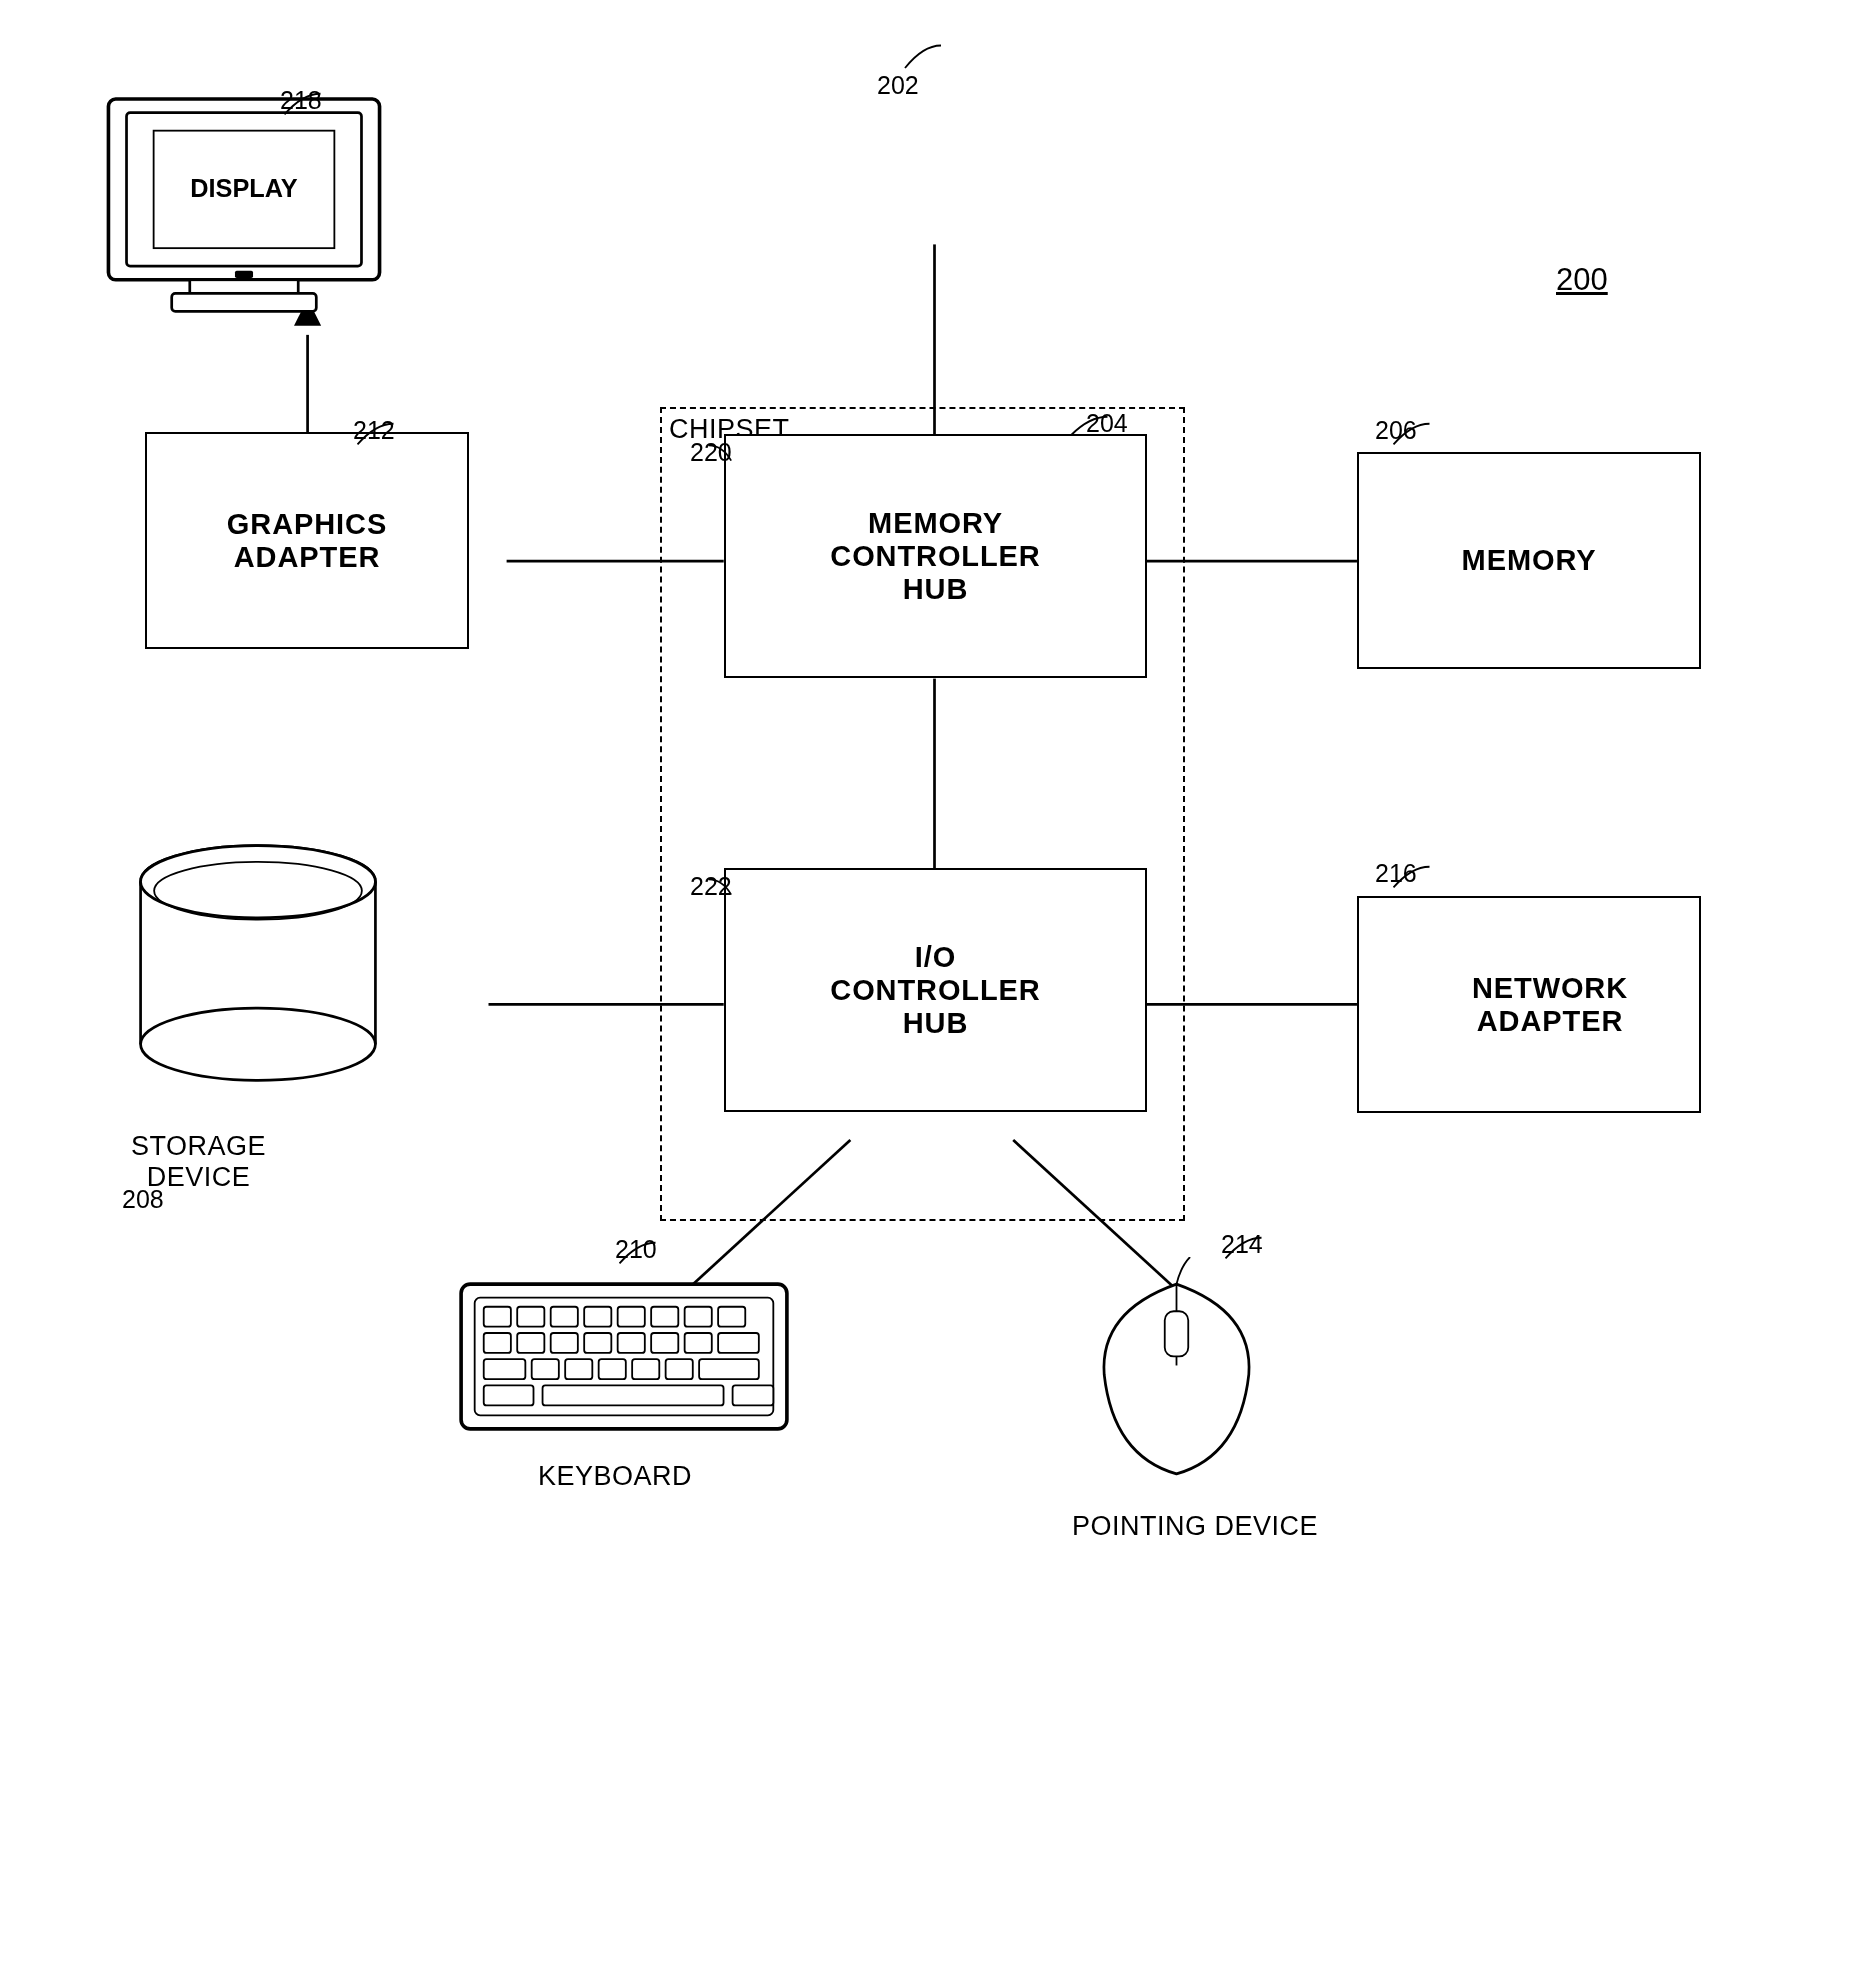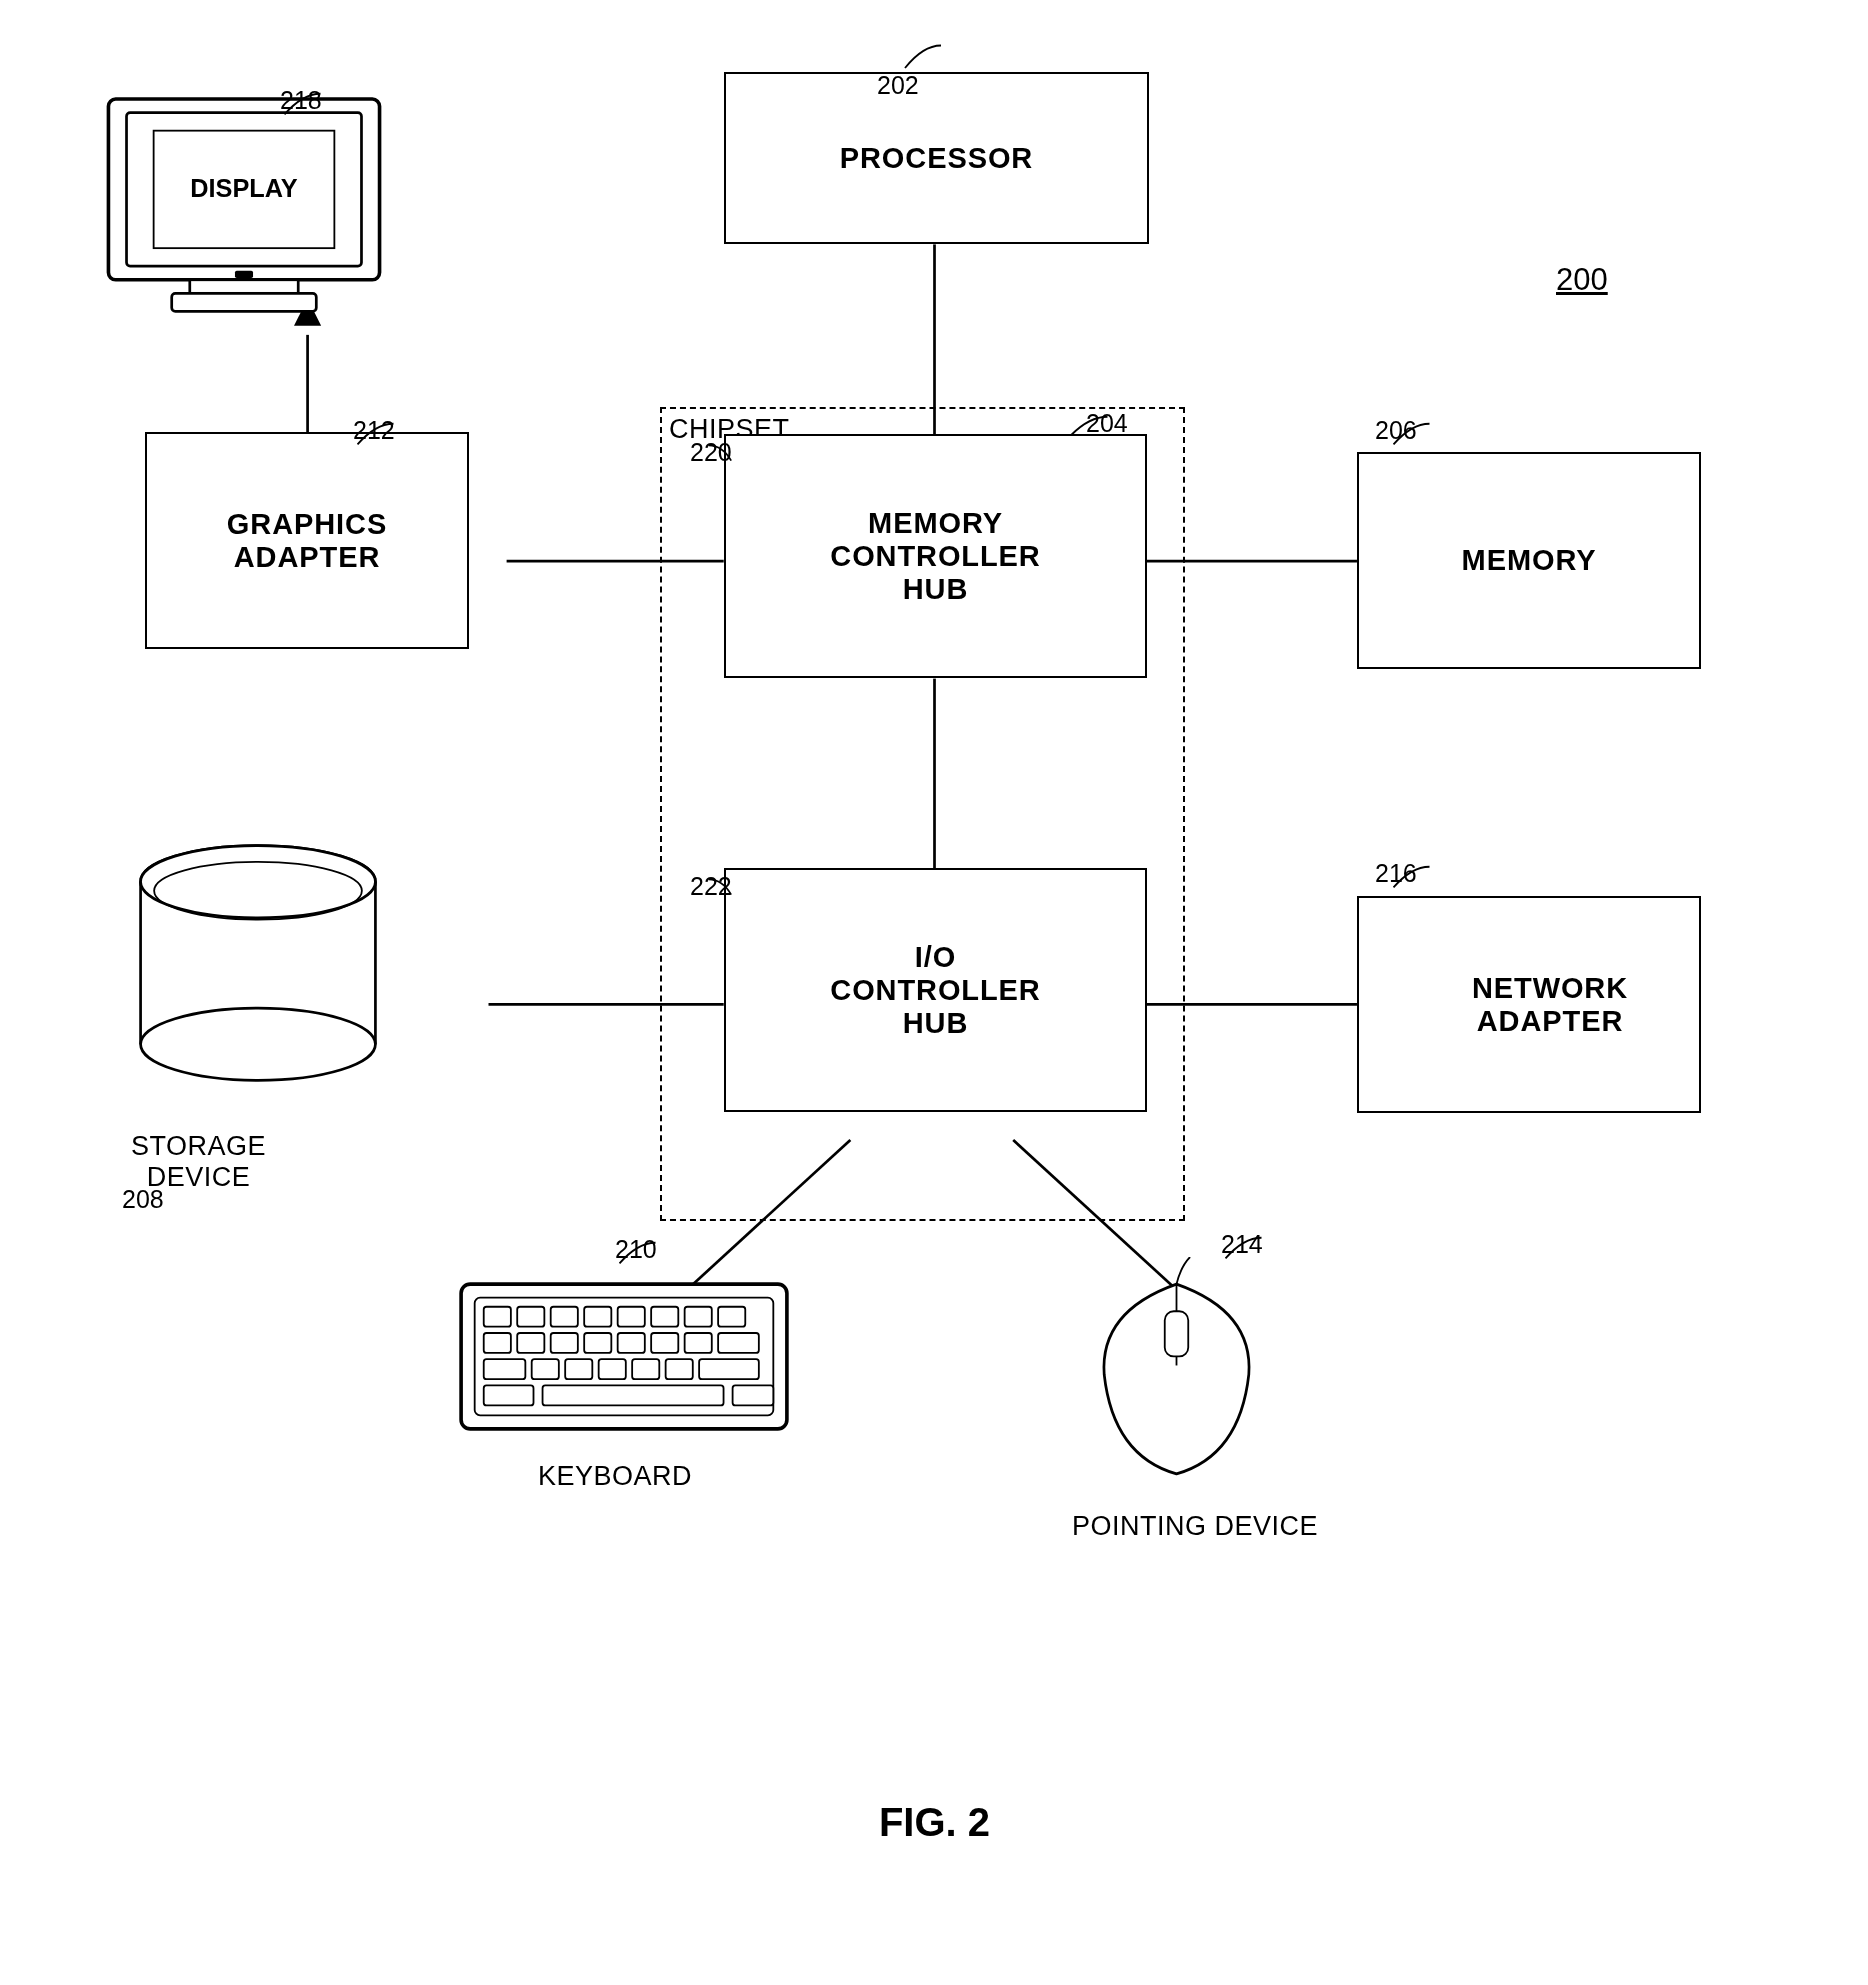--- a/index.html
+++ b/index.html
@@ -87,23 +87,20 @@
     <line x1="800" y1="1110" x2="540" y2="1110" stroke="#000" stroke-width="3"></line>
 
     <line x1="340" y1="540" x2="340" y2="370" stroke="#000" stroke-width="3"></line>
     <polygon points="340,330 325,360 355,360" fill="#000"></polygon>
 
     <line x1="940" y1="1260" x2="700" y2="1480" stroke="#000" stroke-width="3"></line>
 
     <line x1="1120" y1="1260" x2="1360" y2="1480" stroke="#000" stroke-width="3"></line>
   </svg>
 
-  <div class="box" style="left:724px; top:72px; width:425px; height:172px;">
-    <span>PROCESSOR</span>
-  </div>
 
   <div class="ref-num" style="left:877px; top:38px;margin-top:33px;">
     <span>202</span>
   </div>
 
   <svg style="position:absolute;top:41px;left:896px;width:54px;height:36px;" viewBox="0 0 60 40" width="54" height="36">
     <path d="M 50 5 Q 30 5 10 30" stroke="#000" stroke-width="2" fill="none"></path>
   </svg>
 
   <div class="chipset-border" style="left:660px; top:407px; width:525px; height:814px;"></div>
@@ -293,18 +290,15 @@
     <span>214</span>
   </div>
   <svg style="position:absolute;top:1233px;left:1221px;width:45px;height:32px;" viewBox="0 0 50 35" width="45" height="32">
     <path d="M 45 5 Q 25 5 5 28" stroke="#000" stroke-width="2" fill="none"></path>
   </svg>
 
   <div class="ref-num underline" style="left:1556px; top:262px; font-size:31px;">
     <span>200</span>
   </div>
 
-  <div class="fig-caption" style="left:0px; top:1800px; width:1869px;">
-    <span>FIG. 2</span>
-  </div>
 
 </div>
 
 
 </body></html>

